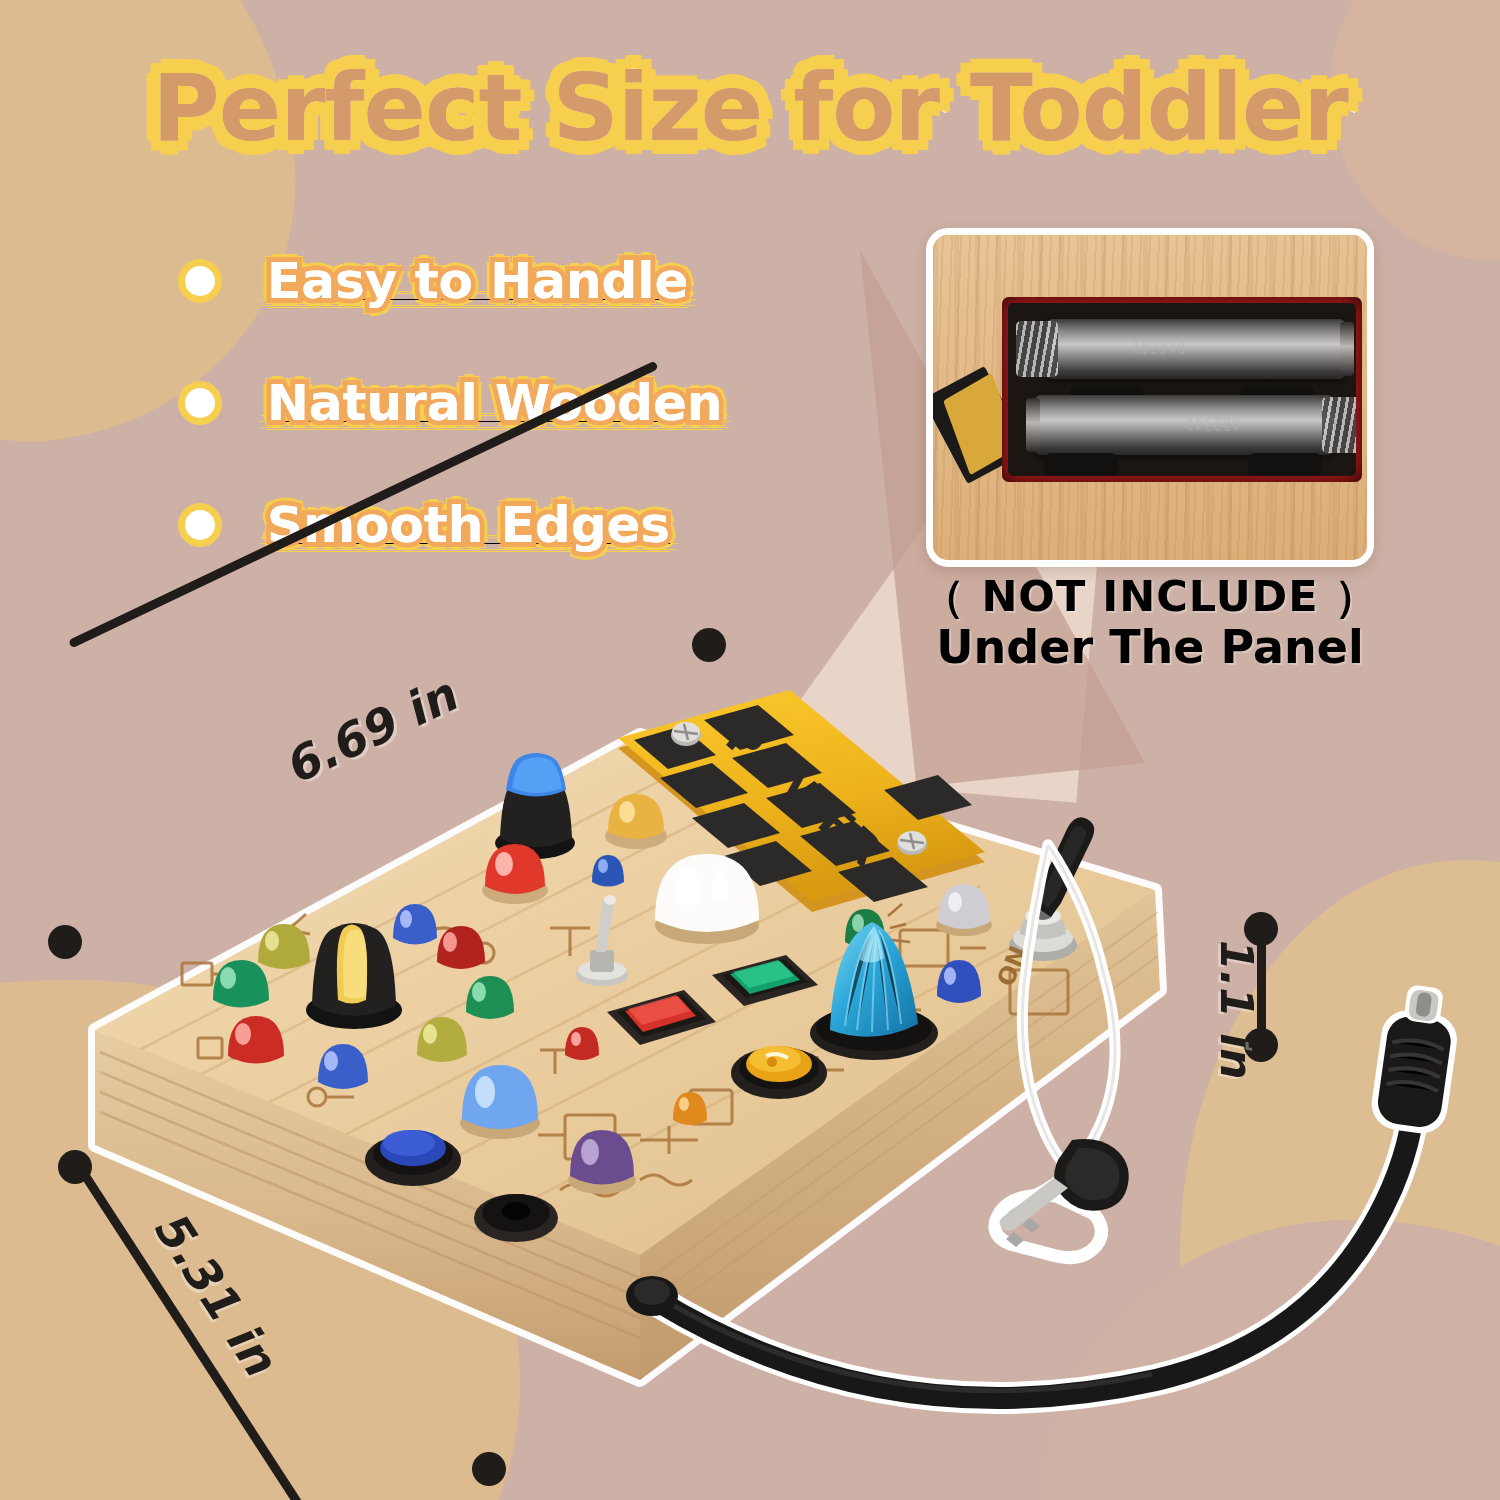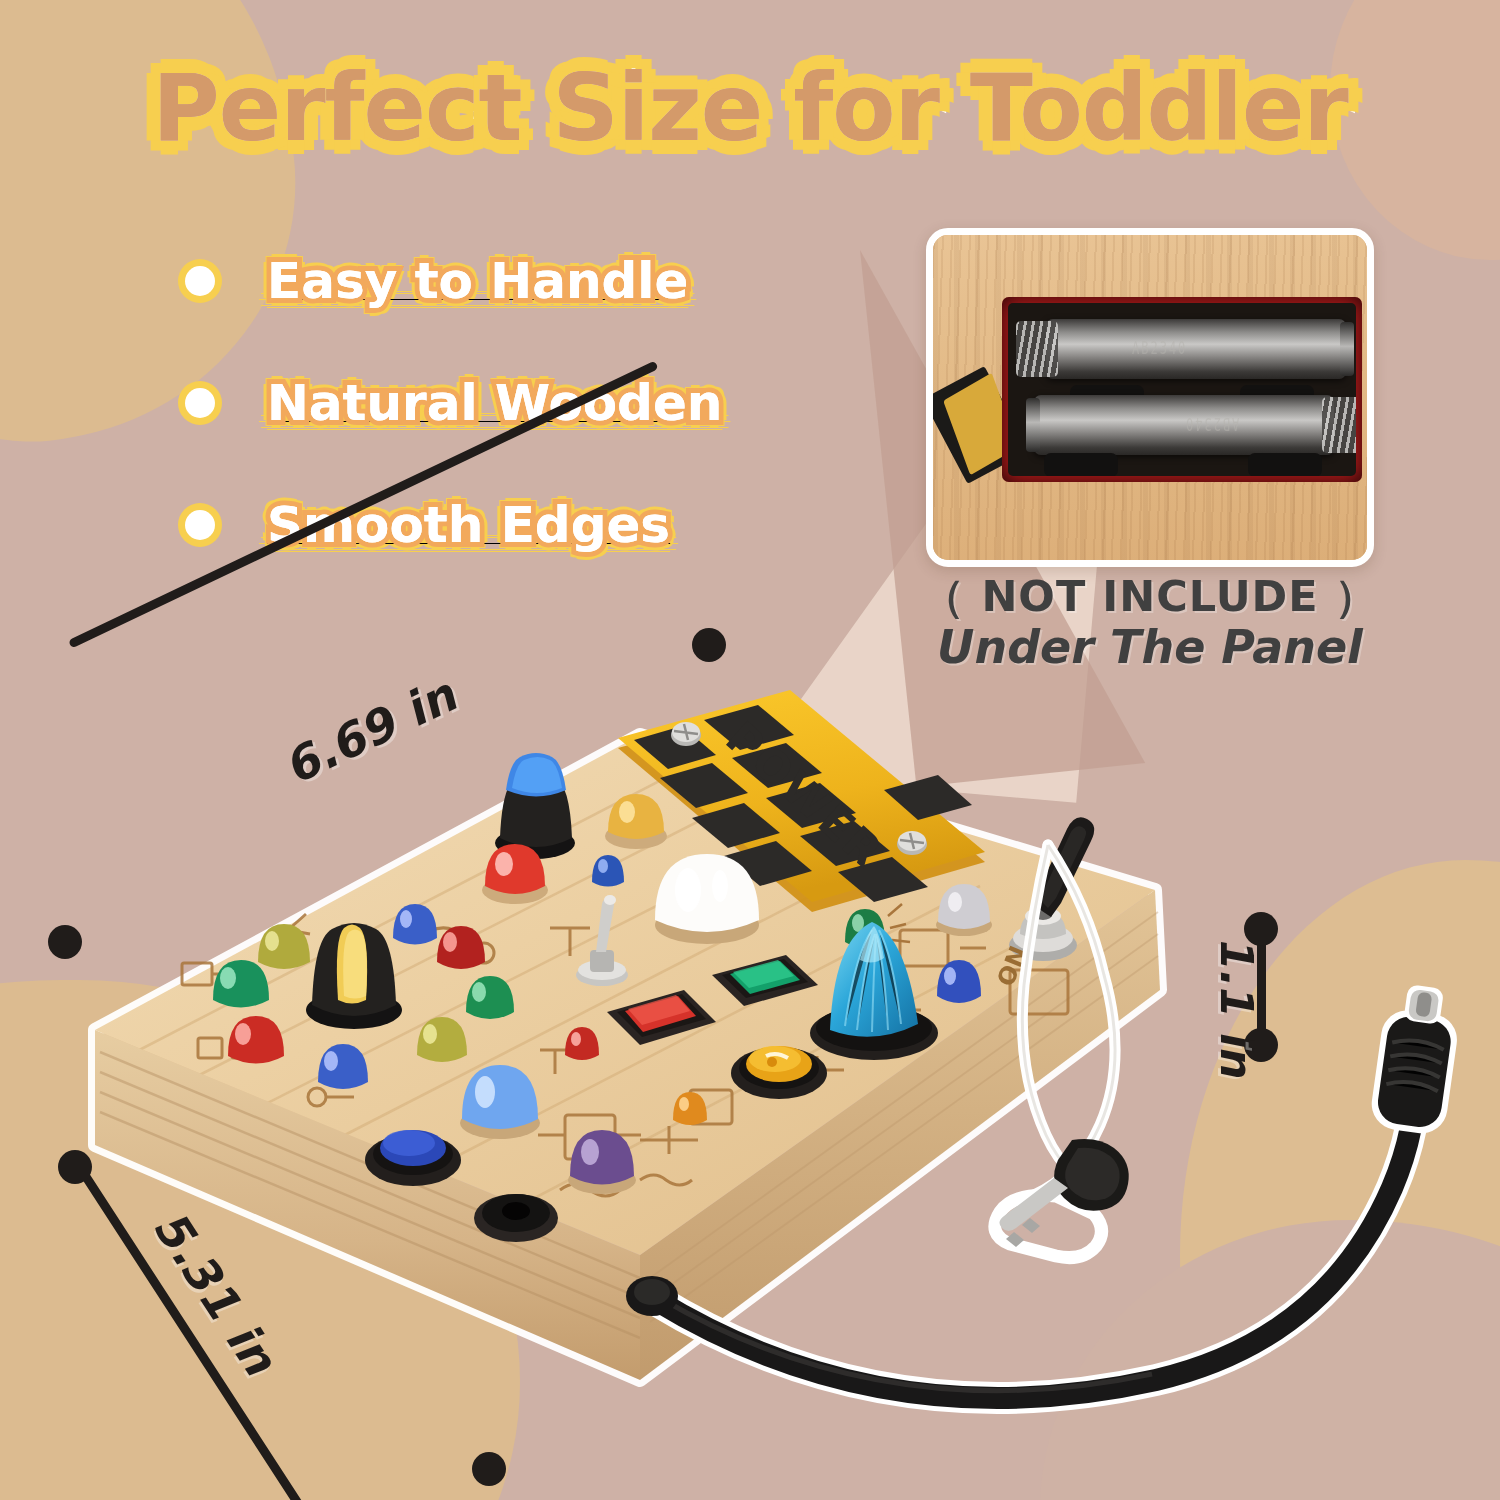--- a/index.html
+++ b/index.html
@@ -155,27 +155,27 @@
     border-radius:3px;
   }
   .black-tab{
     position:absolute;left:8px;top:142px;width:70px;height:96px;
     background:#1b1a18;transform:rotate(-28deg);border-radius:3px;
   }
 
   
   .batt-caption{
     position:absolute;left:820px;top:572px;width:660px;text-align:center;
-    color:#404040;font-family:"DejaVu Sans", sans-serif;font-weight:700;
+    color:#000000;font-family:"DejaVu Sans", sans-serif;font-weight:700;
     line-height:1.14;
     text-shadow:2px 2px 0 rgba(255,255,255,.28);
   }
   .cap-l1{font-size:43px;letter-spacing:1px;}
   .cap-l2{font-size:46px;letter-spacing:0px;}
-  .cap-l3{font-size:46px;letter-spacing:0px;font-style:italic;}
+  .cap-l3{font-size:46px;letter-spacing:0px;}
 
   
   .dimline{position:absolute;background:#201c1a;border-radius:6px;}
   .dimball{position:absolute;width:34px;height:34px;border-radius:50%;background:#201c1a;}
   .dimlabel{
     position:absolute;color:#201c1a;font-weight:700;
     font-family:"DejaVu Sans", sans-serif;font-style:italic;
     text-shadow:2px 3px 0 rgba(255,255,255,.35);
     white-space:nowrap;
   }

